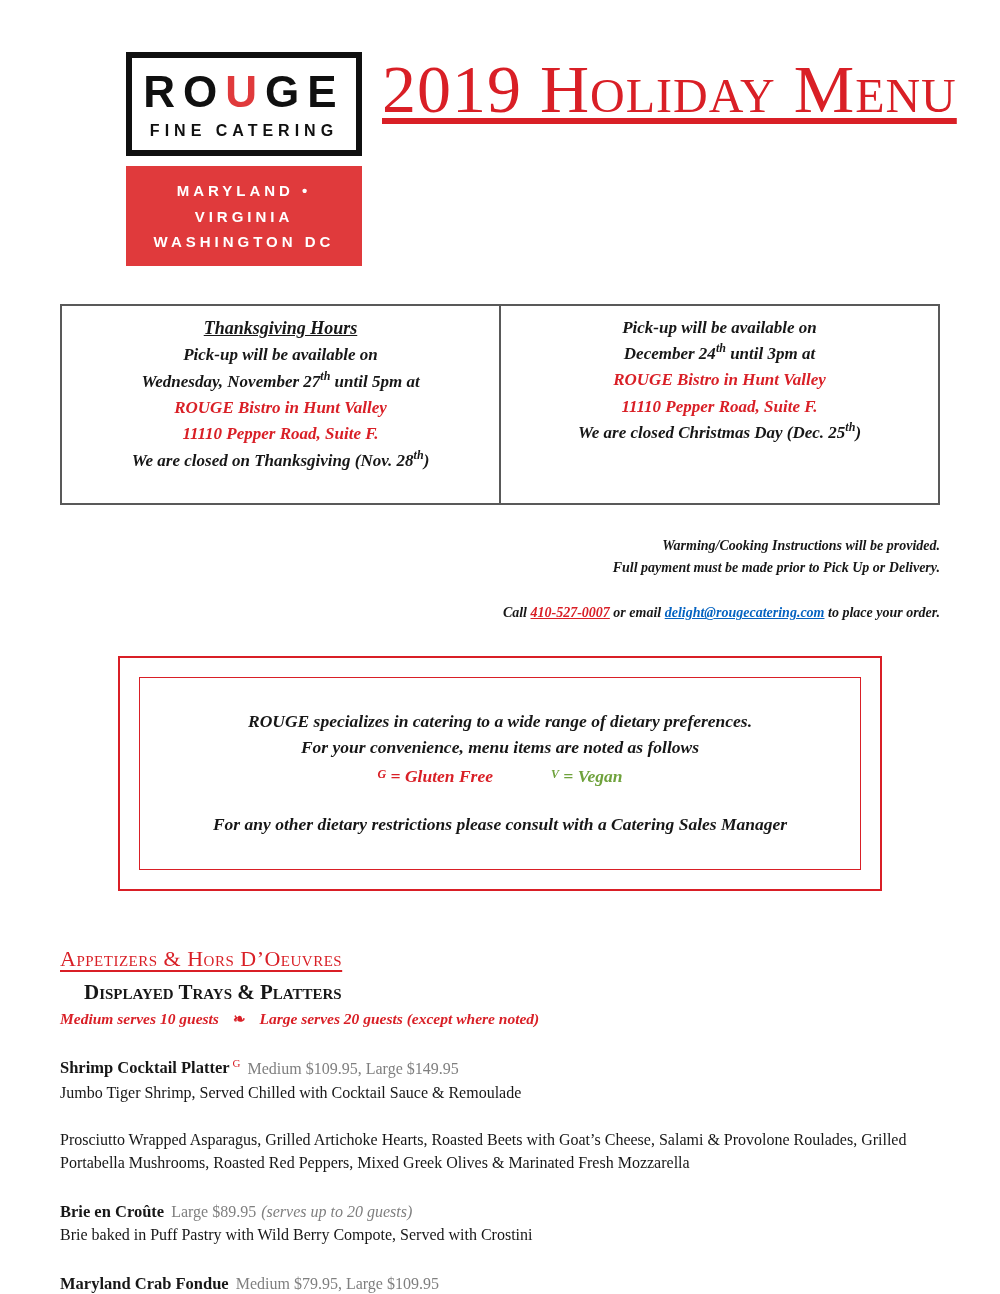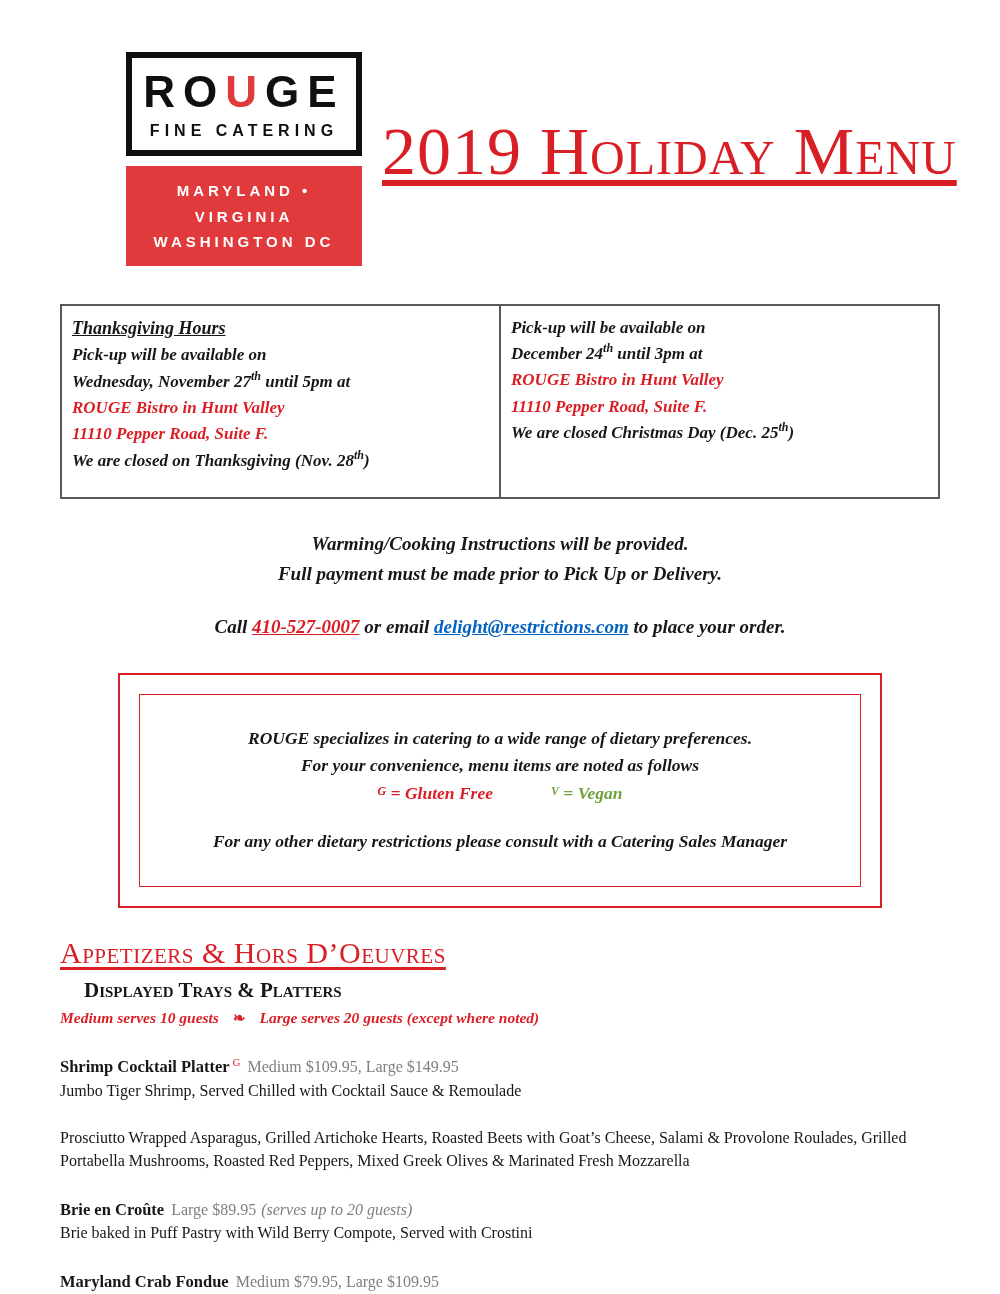--- a/index.html
+++ b/index.html
@@ -11,21 +11,21 @@
     --border-gray:#595959;
   }
   html,body{margin:0;padding:0;}
   body{
     width:1000px;height:1294px;background:#ffffff;
     font-family:"Liberation Serif","DejaVu Serif",serif;color:#171717;
   }
   .page{position:relative;width:1000px;height:1294px;overflow:hidden;}
 
   
-  .header{display:flex;align-items:center;padding:52px 60px 0 126px;gap:20px;}
+  .header{display:flex;align-items:flex-start;padding:52px 60px 0 126px;gap:20px;}
   .logo{width:236px;flex:0 0 auto;}
   .logo-top{border:6px solid #101010;background:#fff;text-align:center;padding:12px 8px 10px;}
   .logo-word{
     font-family:"Liberation Sans","DejaVu Sans",sans-serif;font-weight:bold;
     font-size:44px;letter-spacing:8px;line-height:1;color:#101010;white-space:nowrap;
   }
   .logo-word .u{color:var(--brand-red);}
   .logo-sub{
     font-family:"Liberation Sans","DejaVu Sans",sans-serif;font-weight:bold;
     font-size:16px;letter-spacing:5px;margin-top:8px;color:#101010;white-space:nowrap;
@@ -38,31 +38,31 @@
   .title{
     flex:1;text-align:center;margin:0 0 14px 0;
     font-variant:small-caps;font-weight:400;font-size:68px;line-height:1.1;
     color:var(--accent-red);text-decoration:underline;text-underline-offset:6px;
     letter-spacing:1px;white-space:nowrap;
   }
 
   
   .hours{display:flex;border:2px solid var(--border-gray);margin:38px 60px 0;}
   .hours-col{
-    flex:1;text-align:left;padding:9px 10px 23px;
+    flex:1;text-align:center;padding:9px 10px 29px;
     font-weight:bold;font-style:italic;font-size:17px;line-height:1.55;
   }
   .hours-col + .hours-col{border-left:2px solid var(--border-gray);}
   .hours-title{text-decoration:underline;font-size:18px;}
   .red{color:var(--accent-red);}
   .sup{font-size:12px;vertical-align:super;line-height:0;}
 
   
   .note{
-    text-align:center;font-weight:bold;font-style:italic;font-size:19px;margin:0 60px;line-height:1.55;
+    text-align:right;font-weight:bold;font-style:italic;font-size:14px;margin:0 60px;line-height:1.55;
   }
   .note-block{margin-top:30px;}
   .order-line{margin-top:24px;}
   .phone-link{color:var(--accent-red);text-decoration:underline;cursor:pointer;}
   .email-link{color:var(--link-blue);text-decoration:underline;cursor:pointer;}
 
   
   .diet-outer{margin:32px 118px 0;border:2px solid var(--accent-red);padding:19px;}
   .diet-inner{
     border:1px solid var(--accent-red);
@@ -72,22 +72,22 @@
   .diet-inner p{margin:0;}
   .diet-keys{margin-top:2px !important;}
   .key-letter{font-size:12px;vertical-align:4px;}
   .g-red{color:var(--accent-red);}
   .v-green{color:var(--vegan-green);}
   .key-gap{display:inline-block;width:58px;}
   .diet-last{margin-top:22px !important;}
 
   
   .section-heading{
-    margin:28px 60px 0;font-variant:small-caps;font-weight:400;
-    font-size:30px;color:var(--accent-red);text-decoration:underline;text-underline-offset:4px;
+    margin:56px 60px 0;font-variant:small-caps;font-weight:400;
+    font-size:22px;color:var(--accent-red);text-decoration:underline;text-underline-offset:4px;
     letter-spacing:0.5px;line-height:1.1;
   }
   .subheading{
     margin:10px 84px 0;font-variant:small-caps;font-weight:bold;font-size:21px;color:#171717;line-height:1.1;
   }
   .serving-note{
     margin:6px 60px 0;font-weight:bold;font-style:italic;font-size:15.5px;color:var(--accent-red);
   }
   .ornament{font-style:normal;margin:0 14px;font-size:15px;}
 
@@ -135,21 +135,21 @@
       <div class="red">11110 Pepper Road, Suite F.</div>
       <div><span>We are closed Christmas Day (Dec. 25</span><span class="sup">th</span><span>)</span></div>
     </div>
   </div>
 
   <div class="note note-block">
     <div>Warming/Cooking Instructions will be provided.</div>
     <div>Full payment must be made prior to Pick Up or Delivery.</div>
   </div>
 
-  <div class="note order-line"><span>Call </span><span class="phone-link">410-527-0007</span><span> or email </span><span class="email-link">delight@restrictions.com</span><span> to place your order.</span></div>
+  <div class="note order-line"><span>Call </span><span class="phone-link">410-527-0007</span><span> or email </span><span class="email-link">delight@rougecatering.com</span><span> to place your order.</span></div>
 
   <div class="diet-outer">
     <div class="diet-inner">
       <p>ROUGE specializes in catering to a wide range of dietary preferences.</p>
       <p>For your convenience, menu items are noted as follows</p>
       <p class="diet-keys"><span class="g-red"><span class="key-letter">G</span><span> = Gluten Free</span></span><span class="key-gap"></span><span class="v-green"><span class="key-letter">V</span><span> = Vegan</span></span></p>
       <p class="diet-last">For any other dietary restrictions please consult with a Catering Sales Manager</p>
     </div>
   </div>
 

